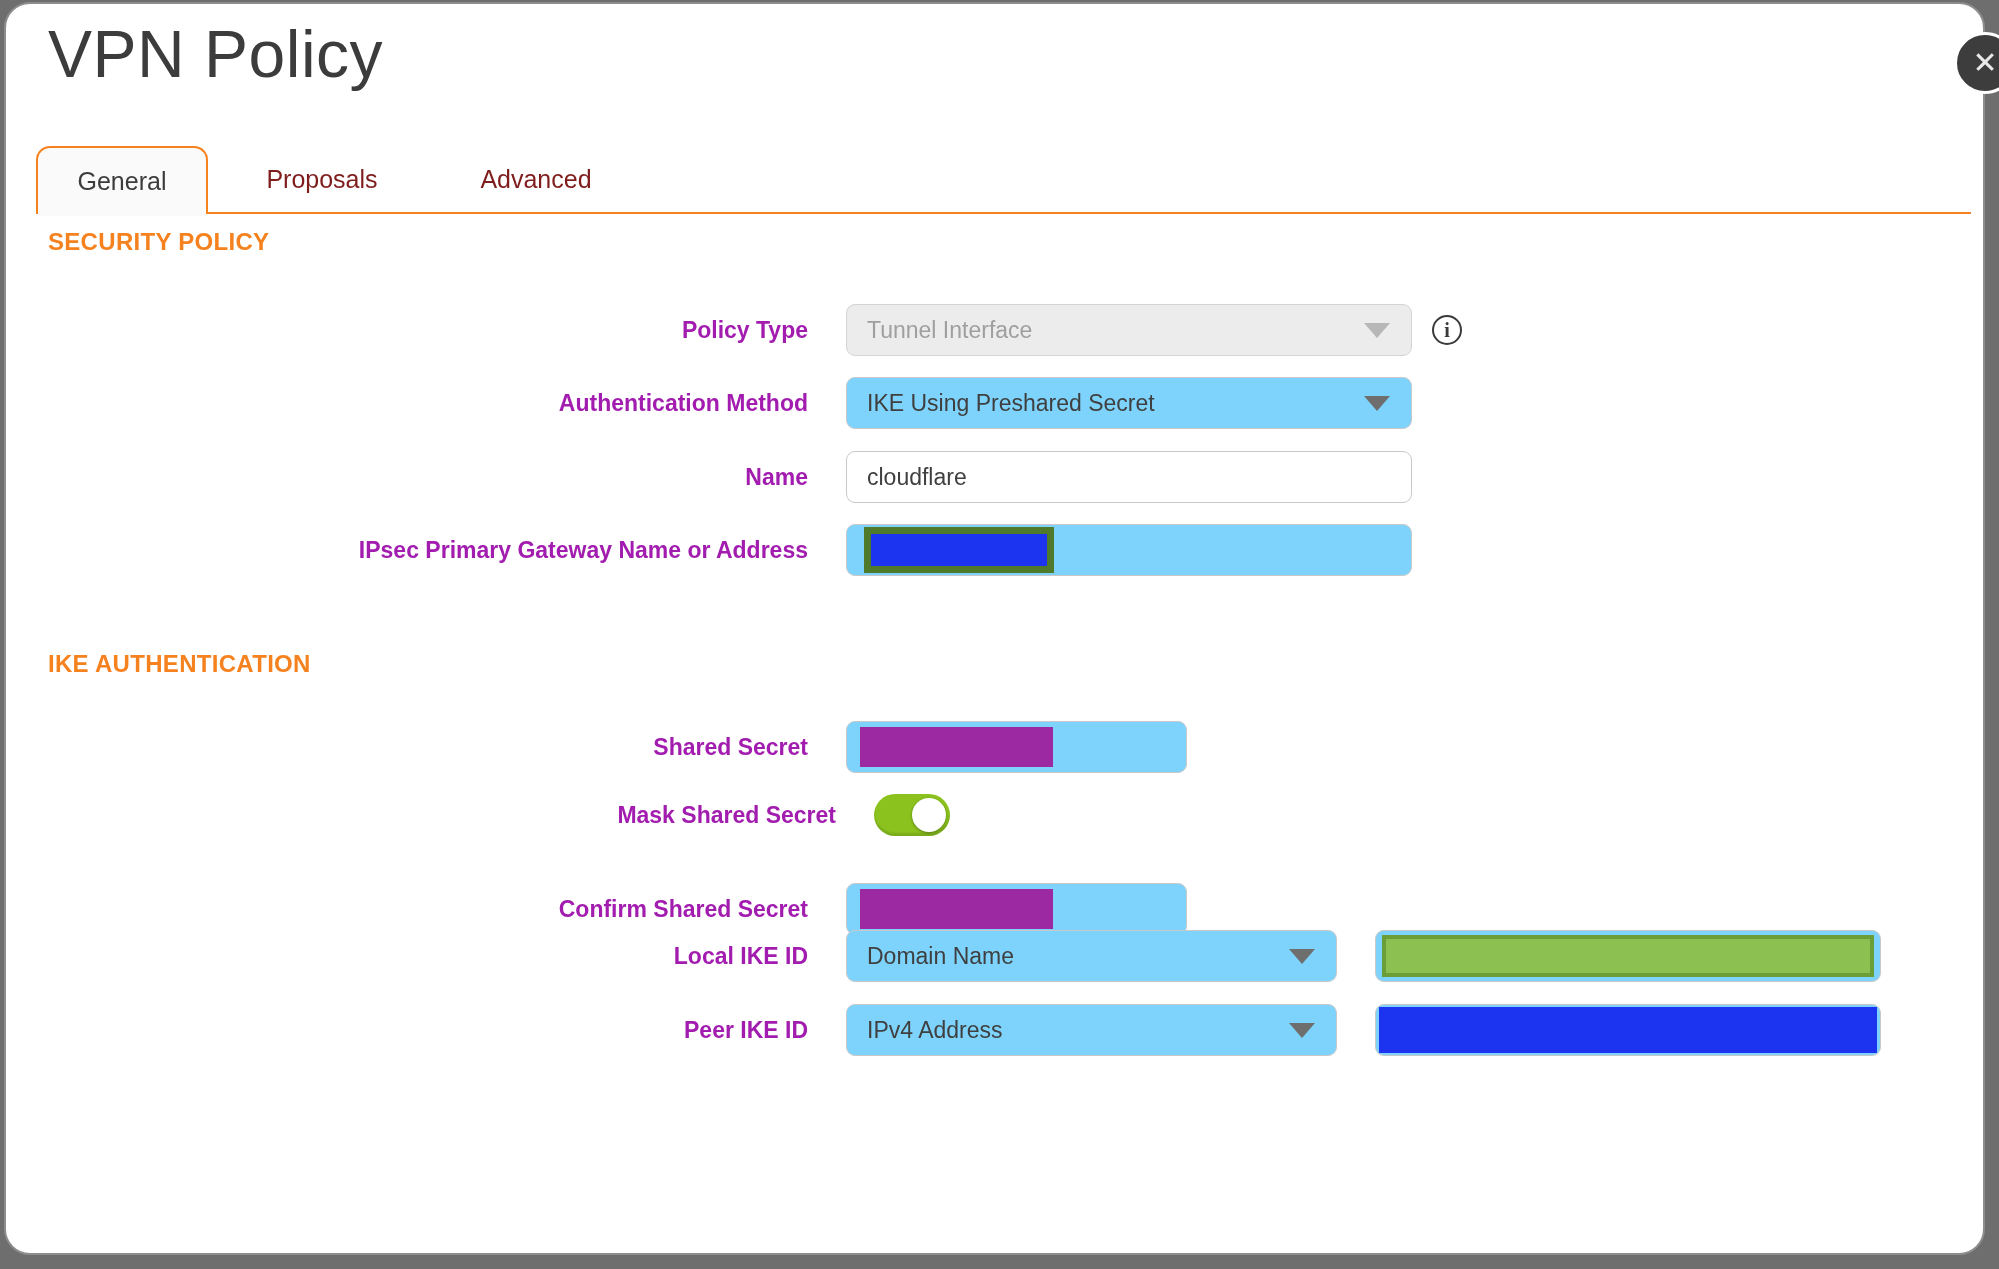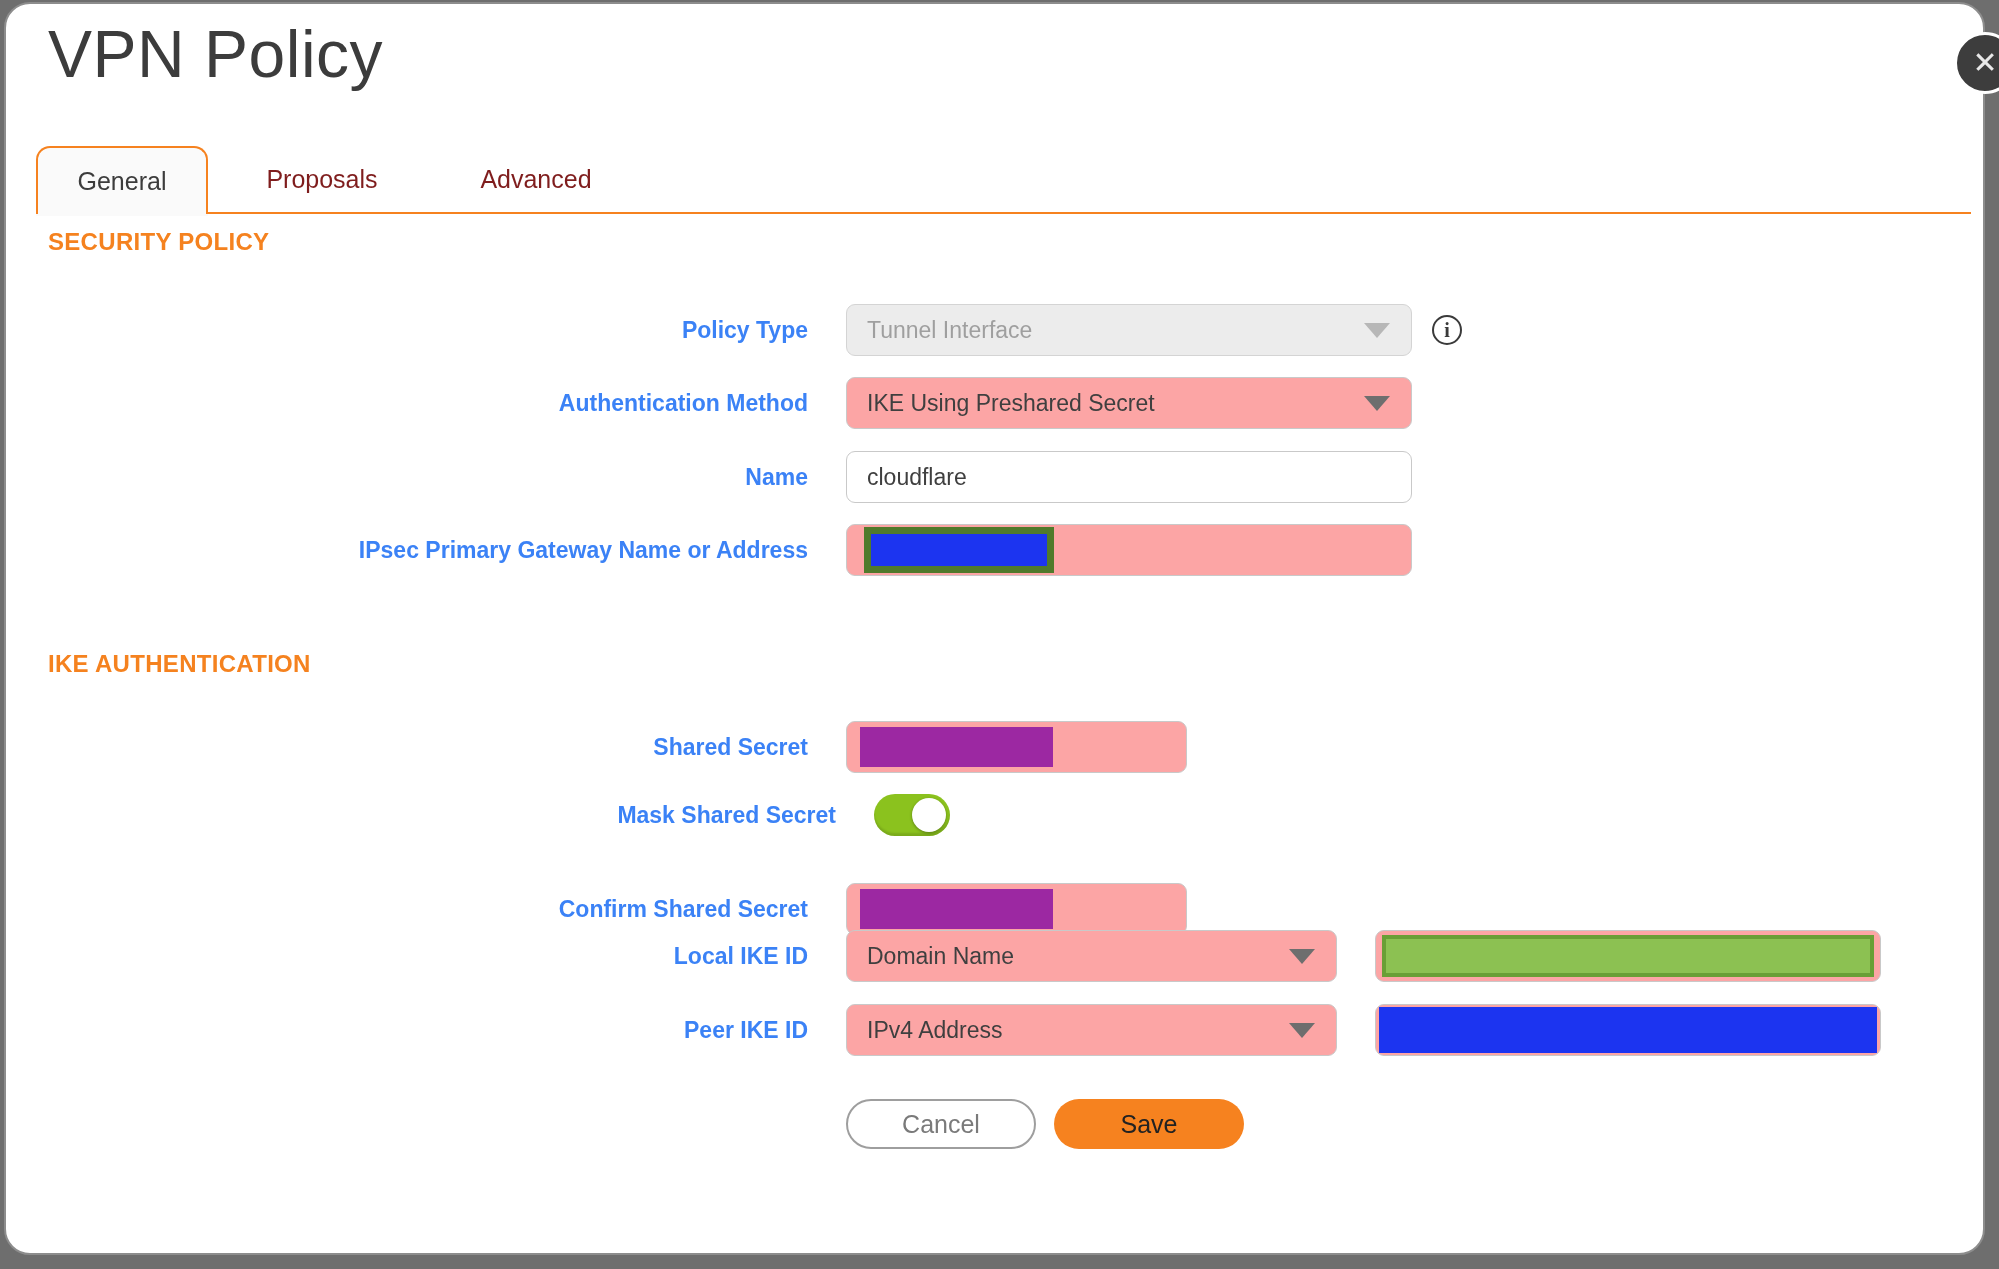--- a/index.html
+++ b/index.html
@@ -61,27 +61,27 @@
     position: absolute; left: 42px;
     font-size: 24px; font-weight: 700; color: #f5821f; letter-spacing: 0.3px;
   }
   .heading-security { top: 224px; }
   .heading-ike { top: 646px; }
 
   
   .row { position: absolute; left: 0; display: flex; align-items: center; }
   .row-label {
     width: 802px; text-align: right;
-    font-size: 23px; font-weight: 700; color: #3b82f6;
+    font-size: 23px; font-weight: 700; color: #a21caf;
   }
 
   .ctl { margin-left: 38px; position: relative; }
 
   .select-box, .input-box {
-    height: 52px; background: #fca5a5;
+    height: 52px; background: #7dd3fc;
     border: 1px solid #c9c9c9; border-radius: 9px;
     display: flex; align-items: center;
     font-size: 23px; color: #3f3f3f; padding-left: 20px;
   }
   .w-main { width: 566px; }
   .w-secret { width: 341px; }
   .w-ike { width: 491px; }
   .w-ikeval { width: 506px; margin-left: 38px; padding-left: 0; justify-content: center; }
 
   .select-box { cursor: pointer; padding-right: 60px; }
@@ -269,19 +269,15 @@
         <div class="select-box w-ike">
           <span>IPv4 Address</span>
           <span class="caret"></span>
         </div>
       </div>
       <div class="input-box w-ikeval">
         <div class="redact-blue-full"></div>
       </div>
     </div>
 
-    <div class="actions">
-      <div class="btn btn-cancel">Cancel</div>
-      <div class="btn btn-save">Save</div>
-    </div>
 
   </div>
 </div>
 
 </body></html>

